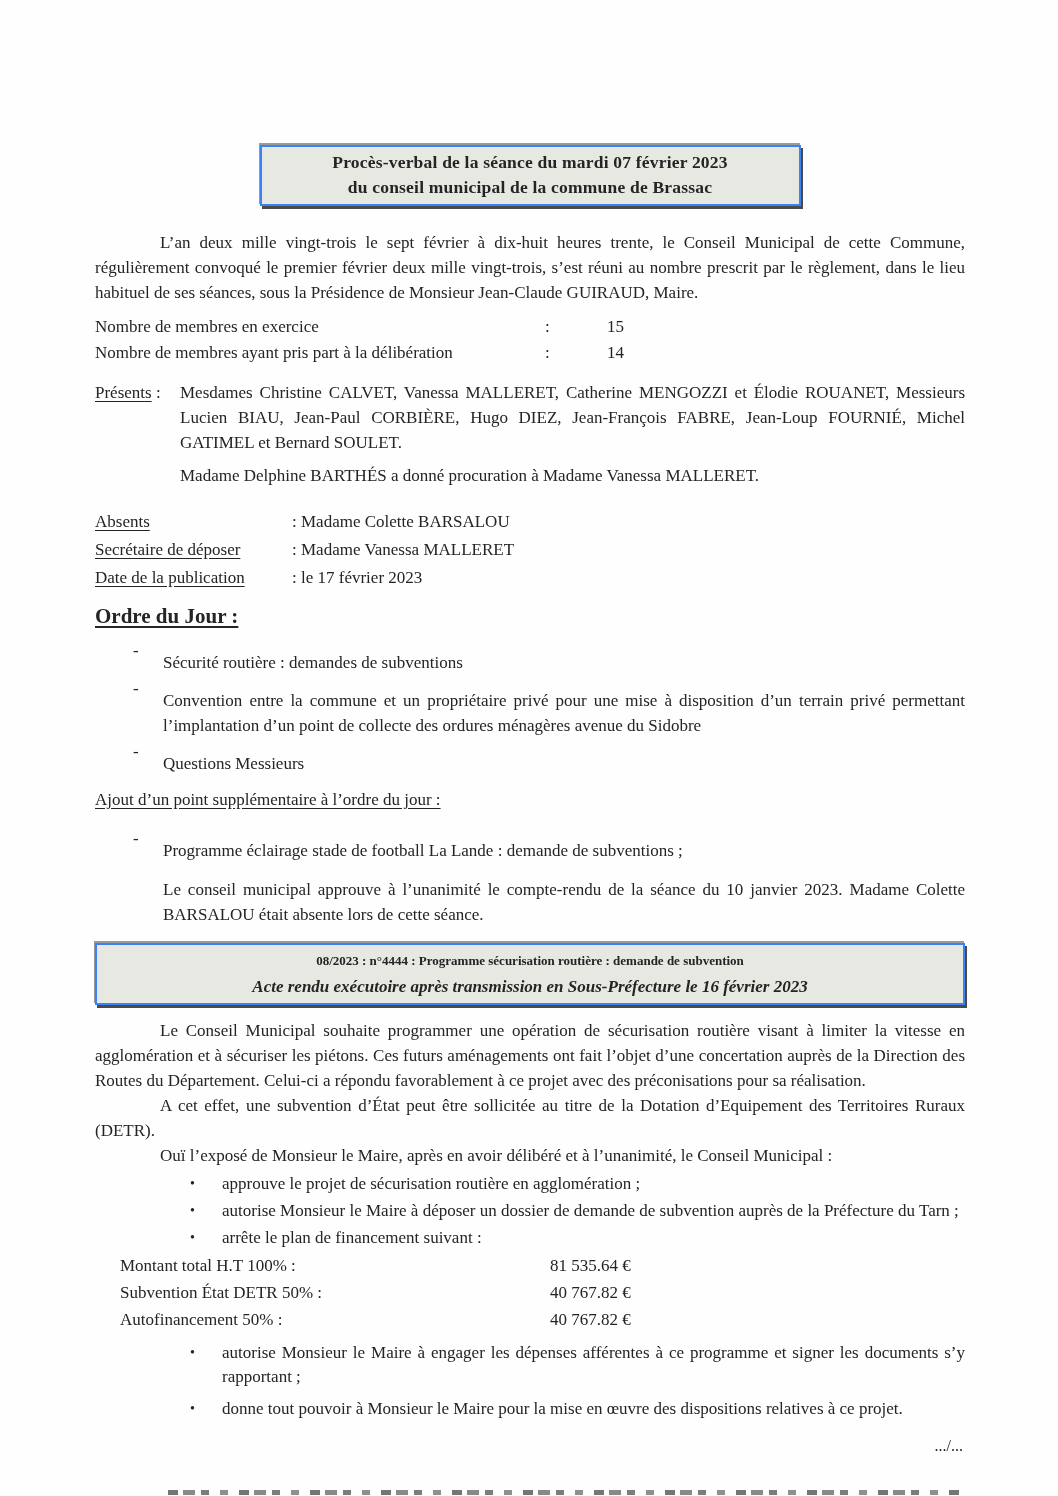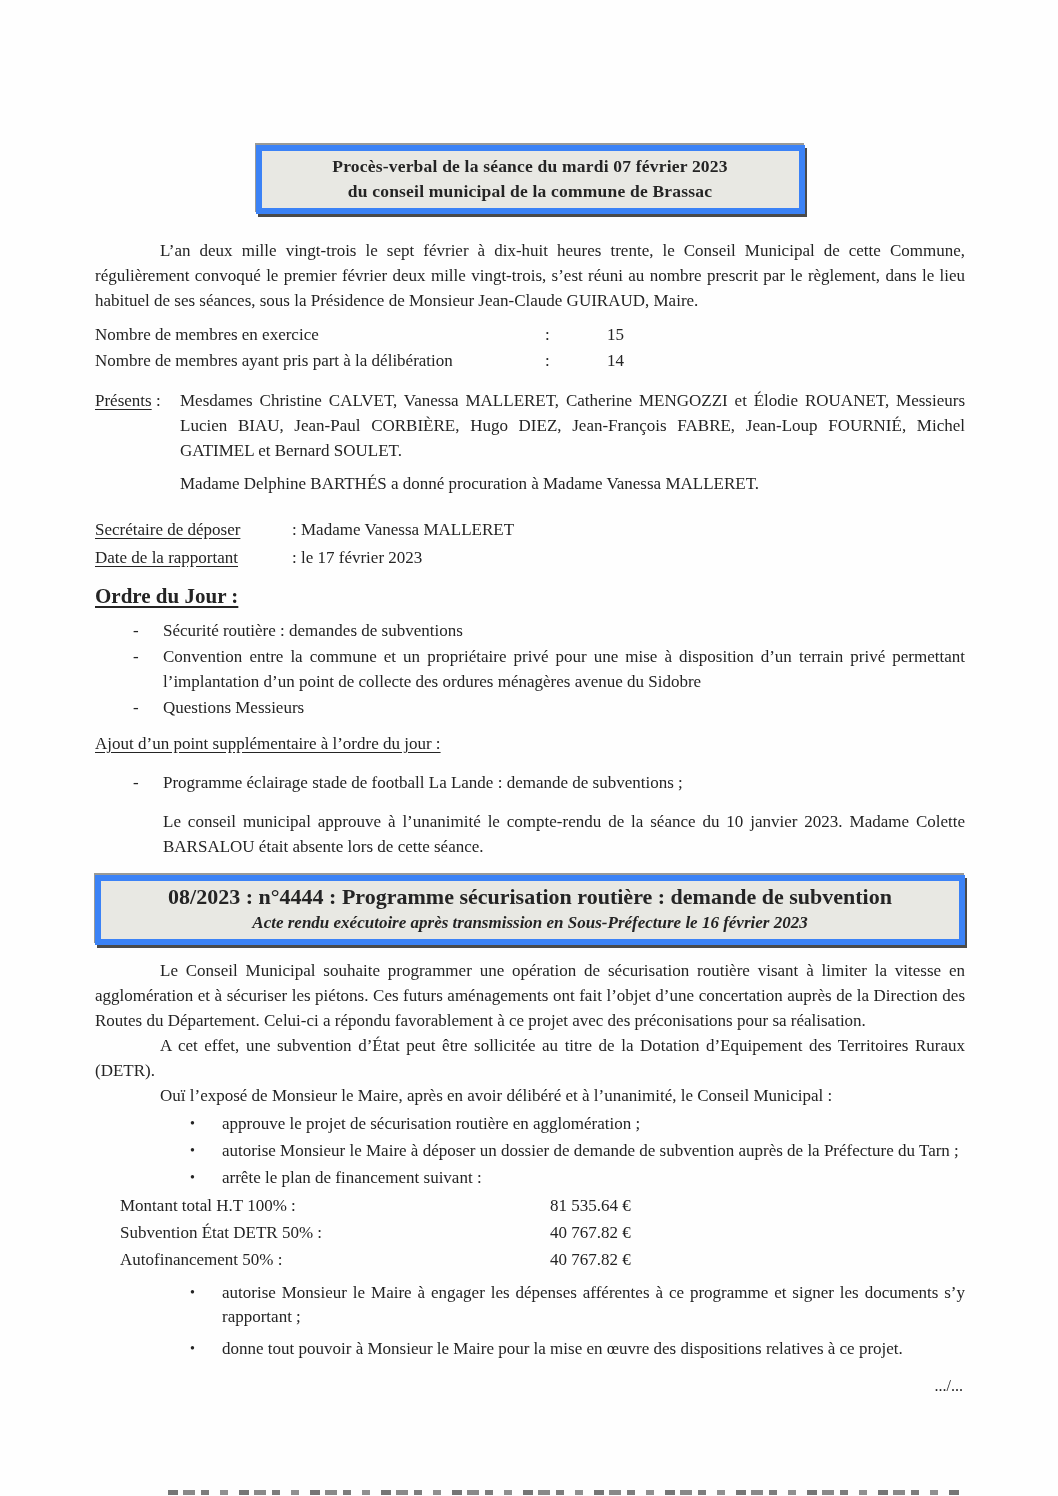--- a/index.html
+++ b/index.html
@@ -16,41 +16,41 @@
     color: #242424;
     font-size: 17px;
     overflow: hidden;
   }
   .content {
     padding: 0 93px 0 95px;
   }
   
   .shadow-box {
     background: #e8e8e3;
-    border: 6px solid #3b82f6;
+    border: 2px solid #3b82f6;
     box-shadow: 2px 3px 0 0 #4a4a4a, -1px -2px 0 0 #9a9a96;
     text-align: center;
     padding: 3px 6px 4px;
   }
   .title-box {
     width: 525px;
     margin: 145px auto 0 auto;
   }
   .title-box .line {
     font-weight: bold;
     font-size: 17.5px;
     line-height: 25px;
     letter-spacing: 0.2px;
   }
   .delib-box {
     margin-top: 16px;
   }
   .delib-box .line1 {
     font-weight: bold;
-    font-size: 22px;
+    font-size: 13px;
     line-height: 26px;
   }
   .delib-box .line2 {
     font-weight: bold;
     font-style: italic;
     font-size: 17px;
     line-height: 25px;
   }
   
   .para {
@@ -115,20 +115,21 @@
     margin-top: 1px;
   }
   .dash-item .marker {
     flex: 0 0 30px;
     margin-left: 38px;
     text-align: left;
   }
   .dash-item .txt {
     flex: 1;
     text-align: justify;
+    margin-top: 12px;
   }
   .single-dash { margin-top: 14px; }
   .approval {
     margin: 14px 0 0 68px;
     text-align: justify;
     line-height: 25px;
   }
   
   .delib-paras { margin-top: 13px; }
   
@@ -206,25 +207,29 @@
     </div>
 
     <div class="presents">
       <span class="lblcol"><span class="u">Présents</span> <span>:</span></span>
       <span class="names">Mesdames Christine CALVET, Vanessa MALLERET, Catherine MENGOZZI et Élodie ROUANET, Messieurs Lucien BIAU, Jean-Paul CORBIÈRE, Hugo DIEZ, Jean-François FABRE, Jean-Loup FOURNIÉ, Michel GATIMEL et Bernard SOULET.</span>
     </div>
     <div class="procuration">Madame Delphine BARTHÉS a donné procuration à Madame Vanessa MALLERET.</div>
 
     <div class="info-rows">
       <div class="info-row">
+        <span class="lbl"><span class="u">Absents</span></span>
+        <span class="val">: Madame Colette BARSALOU</span>
+      </div>
+      <div class="info-row">
         <span class="lbl"><span class="u">Secrétaire de déposer</span></span>
         <span class="val">: Madame Vanessa MALLERET</span>
       </div>
       <div class="info-row">
-        <span class="lbl"><span class="u">Date de la rapportant</span></span>
+        <span class="lbl"><span class="u">Date de la publication</span></span>
         <span class="val">: le 17 février 2023</span>
       </div>
     </div>
 
     <div class="heading-bold"><span class="u">Ordre du Jour :</span></div>
 
     <div class="dash-list">
       <div class="dash-item">
         <span class="marker">-</span>
         <span class="txt">Sécurité routière : demandes de subventions</span>

